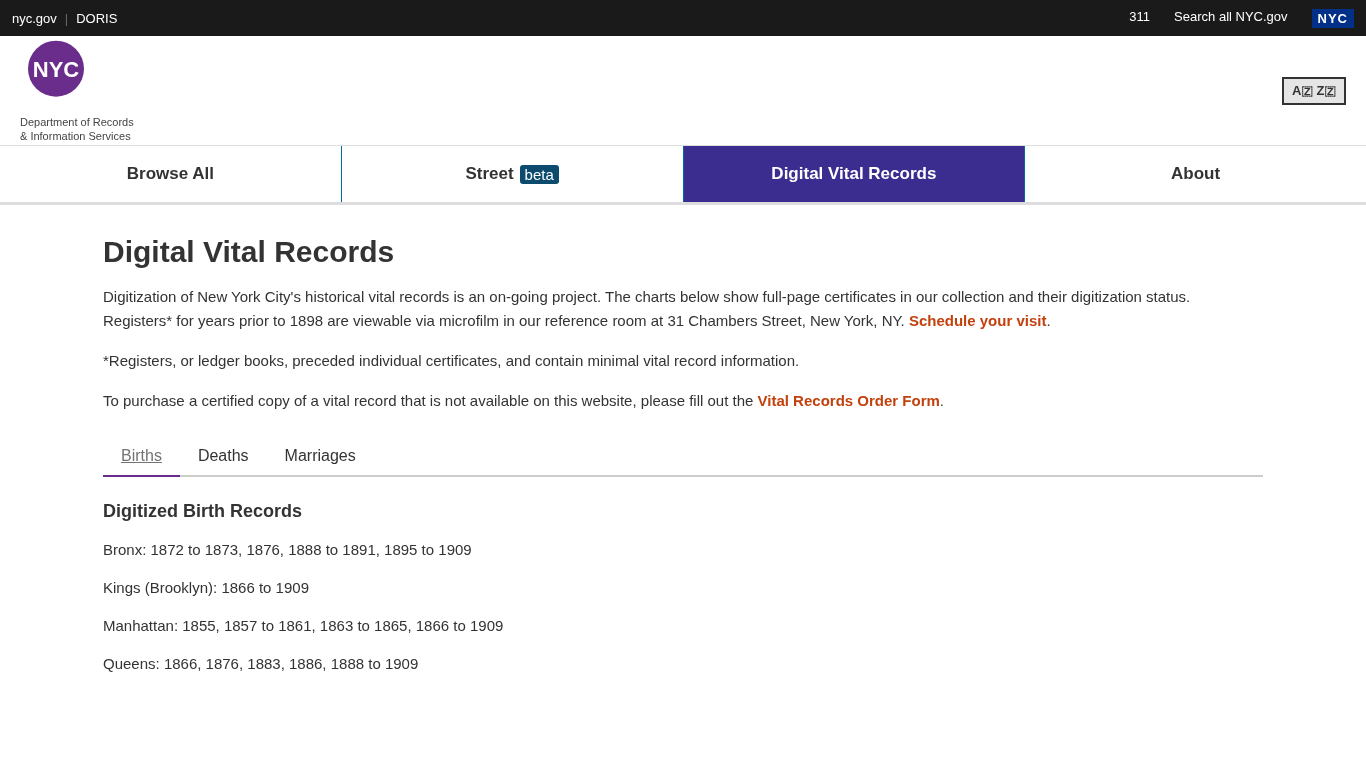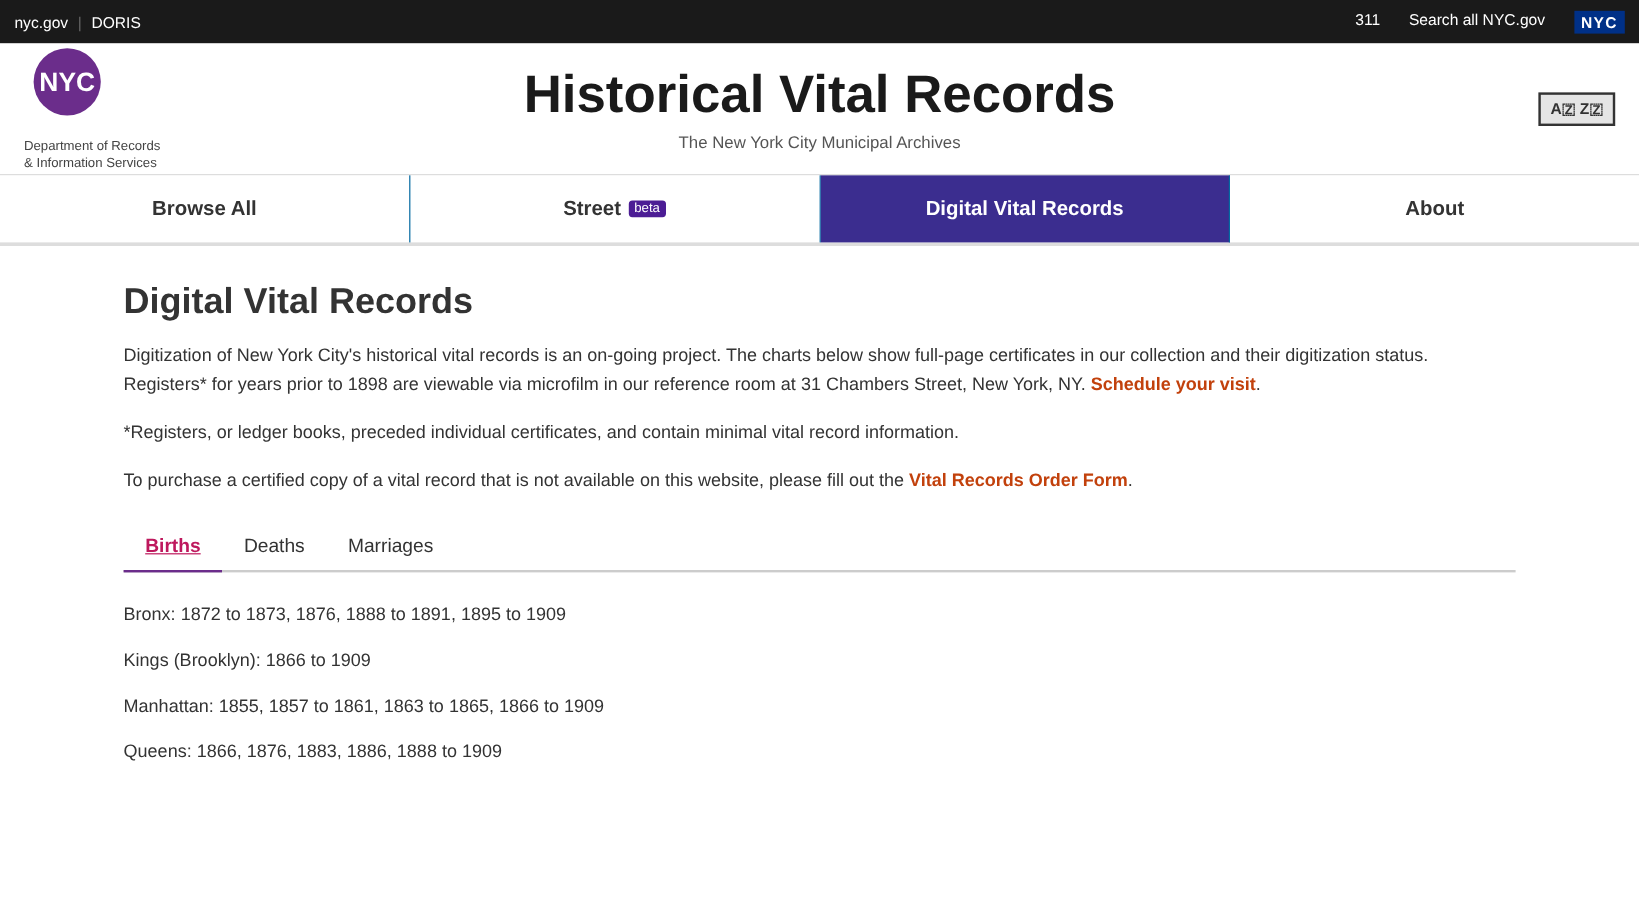--- a/index.html
+++ b/index.html
@@ -105,22 +105,22 @@
       border-right: 1px solid #0369a1;
       text-decoration: none;
       color: #333;
     }
     .nav-item:last-child { border-right: none; }
     .nav-item.active {
       background: #3b2d8f;
       color: #fff;
     }
     .nav-beta {
-      font-size: 11px;
-      background: #4c1d95;
+      font-size: 15px;
+      background: #0c4a6e;
       color: #fff;
       padding: 1px 5px;
       margin-left: 6px;
       border-radius: 3px;
       font-weight: normal;
       vertical-align: middle;
     }
 
     
     #main {
@@ -159,24 +159,24 @@
     }
     .record-tab {
       padding: 10px 18px;
       font-size: 16px;
       cursor: pointer;
       background: none;
       border: none;
       color: #333;
     }
     .record-tab.active {
-      color: #be185d;
+      color: #737373;
       border-bottom: 2px solid #6b2d8b;
       margin-bottom: -2px;
-      font-weight: bold;
+      font-weight: normal;
       text-decoration: underline;
     }
 
     
     #records-heading {
       font-size: 18px;
       font-weight: bold;
       margin-bottom: 16px;
     }
     .record-entry {
@@ -214,24 +214,20 @@
 
           <text x="36" y="38" text-anchor="middle" fill="white" font-size="22" font-weight="bold" font-family="Arial">NYC</text>
         </svg>
       </span>
     </div>
     <div class="logo-subtitle">
       <span>Department of Records</span><br>
       <span>&amp; Information Services</span>
     </div>
   </div>
-  <div id="header-center">
-    <div id="header-title">Historical Vital Records</div>
-    <div id="header-subtitle">The New York City Municipal Archives</div>
-  </div>
   <div id="accessibility-btn">
     <span>A🇿 Z🇿</span>
   </div>
 </div>
 
 <nav id="nav">
   <a class="nav-item">
     <span>Browse All</span>
   </a>
   <a class="nav-item">
@@ -261,20 +257,21 @@
     <a class="link-blue">Vital Records Order Form</a><span>.</span>
   </p>
 
   <div id="record-tabs">
     <button class="record-tab active">Births</button>
     <button class="record-tab">Deaths</button>
     <button class="record-tab">Marriages</button>
   </div>
 
   <div id="records-content">
+    <h2 id="records-heading">Digitized Birth Records</h2>
 
     <div class="record-entry">
       <strong>Bronx:</strong>
       <span>1872 to 1873, 1876, 1888 to 1891, 1895 to 1909</span>
     </div>
 
     <div class="record-entry">
       <strong>Kings (Brooklyn):</strong>
       <span>1866 to 1909</span>
     </div>

